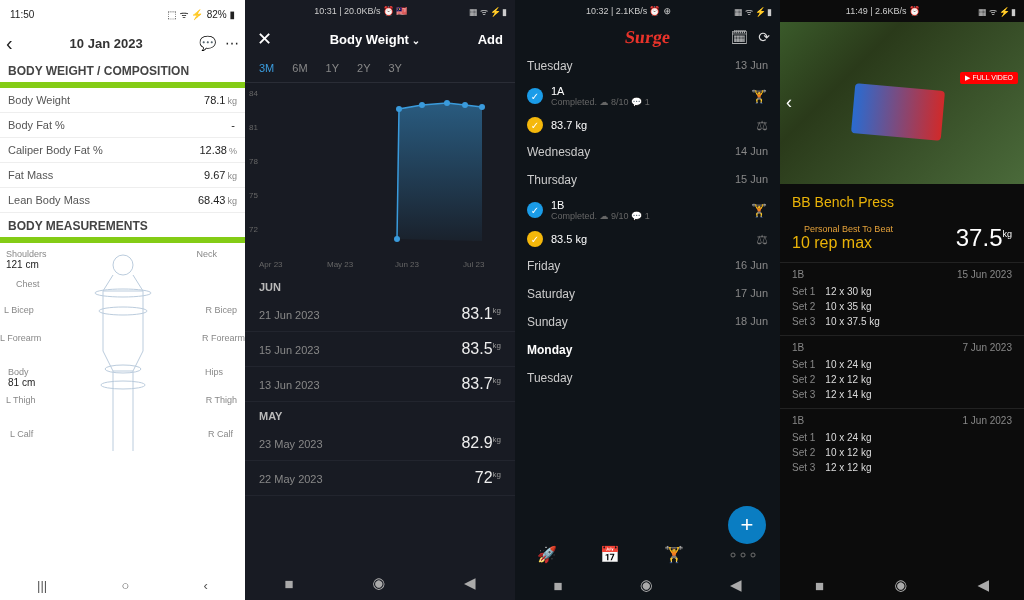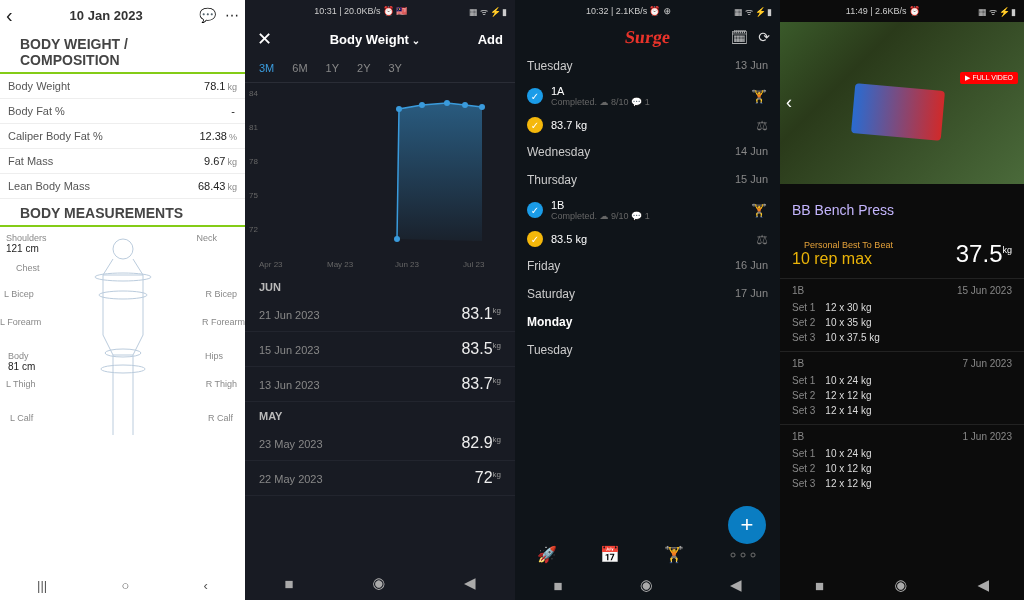--- a/index.html
+++ b/index.html
@@ -9,21 +9,21 @@
 .p2 { width:270px; background:#181b23; }
 .p3 { width:265px; background:#0f1419; }
 .p4 { width:244px; background:#0c0c0c; }
 
 
 .p1 .status { height:28px; display:flex; justify-content:space-between; align-items:center; padding:0 10px; font-size:10px; color:#222; }
 .p1 .hdr { height:30px; display:flex; align-items:center; padding:0 6px; gap:8px; }
 .p1 .hdr .back { font-size:20px; font-weight:300; }
 .p1 .hdr .title { flex:1; text-align:center; font-size:13px; font-weight:600; color:#333; }
 .p1 .hdr .chat,.p1 .hdr .dots { font-size:14px; }
-.p1 .section-h { font-size:14px; font-weight:700; padding:6px 20px 4px; color:#444; border-bottom:2px solid #84cc16; }
+.p1 .section-h { font-size:12px; font-weight:700; padding:6px 8px 4px; color:#444; border-bottom:6px solid #84cc16; }
 .p1 .row { display:flex; justify-content:space-between; padding:6px 8px; font-size:11px; border-bottom:1px solid #eee; }
 .p1 .row .lbl { color:#555; }
 .p1 .row .val { color:#222; font-weight:500; }
 .p1 .row .unit { font-size:9px; color:#888; margin-left:2px; }
 .p1 .body-diagram { padding:8px; position:relative; height:230px; }
 .p1 .bd-label { position:absolute; font-size:9px; color:#888; }
 .p1 .bd-val { font-size:10px; color:#222; display:block; }
 .p1 .body-svg { position:absolute; left:50%; top:8px; transform:translateX(-50%); }
 .p1 .nav { position:absolute; bottom:0; left:0; right:0; height:30px; display:flex; justify-content:space-around; align-items:center; color:#555; font-size:13px; }
 
@@ -65,36 +65,40 @@
 .p3 .btm-icons { position:absolute; bottom:32px; left:0; right:0; height:28px; display:flex; justify-content:space-around; align-items:center; color:#666; font-size:16px; }
 .p3 .btm-icons .active { color:#0a7dc2; }
 .p3 .nav { position:absolute; bottom:0; left:0; right:0; height:30px; display:flex; justify-content:space-around; align-items:center; color:#aaa; font-size:15px; }
 
 
 .p4 .status { height:22px; display:flex; justify-content:space-between; align-items:center; padding:0 8px; font-size:9px; color:#ccc; }
 .p4 .video { height:162px; background:linear-gradient(135deg,#3a5a2a 0%,#2a3a1a 30%,#4a6a3a 100%); position:relative; }
 .p4 .video .back { position:absolute; left:6px; top:70px; color:#fff; font-size:18px; }
 .p4 .video .badge { position:absolute; right:6px; top:50px; background:#ff0000; color:#fff; font-size:7px; padding:2px 5px; border-radius:2px; }
 .p4 .video::after { content:""; position:absolute; left:30%; top:40%; width:90px; height:50px; background:linear-gradient(90deg,#2a6bd0,#d02a2a); border-radius:4px; transform:rotate(5deg); }
-.p4 .ex-title { padding:18px 12px; font-size:14px; color:#c4b5fd; }
+.p4 .ex-title { padding:10px 12px; font-size:14px; color:#eab308; }
 .p4 .pb-row { display:flex; justify-content:space-between; align-items:flex-end; padding:4px 12px 10px; }
 .p4 .pb-row .lbls .pb { font-size:9px; color:#e5a23a;padding-left:12px; }
 .p4 .pb-row .lbls .rep { font-size:16px; color:#eab308; }
 .p4 .pb-row .big { font-size:24px; color:#fff; }
 .p4 .pb-row .big sup { font-size:9px; }
 .p4 .session { padding:6px 12px; border-top:1px solid #222; }
 .p4 .session .sh { display:flex; justify-content:space-between; font-size:10px; color:#888; margin-bottom:4px; }
 .p4 .session .set { display:flex; gap:10px; font-size:10px; color:#888; padding:2px 0; }
 .p4 .session .set .sv { color:#ddd; }
 .p4 .nav { position:absolute; bottom:0; left:0; right:0; height:30px; display:flex; justify-content:space-around; align-items:center; color:#aaa; font-size:15px; }
 </style>
 </head>
 <body>
 
 <div class="panel p1">
+  <div class="status">
+    <span>11:50</span>
+    <span>⬚ ᯤ ⚡ 82% ▮</span>
+  </div>
   <div class="hdr">
     <span class="back">‹</span>
     <span class="title">10 Jan 2023</span>
     <span class="chat">💬</span>
     <span class="dots">⋯</span>
   </div>
   <div class="section-h">BODY WEIGHT / COMPOSITION</div>
   <div id="p1rows">
       <div class="row">
         <span class="lbl">Body Weight</span>
@@ -282,20 +286,24 @@
       </div>
       <div class="day-row">
         <span class="">Friday</span>
         <span class="dt">16 Jun</span>
       </div>
       <div class="day-row">
         <span class="">Saturday</span>
         <span class="dt">17 Jun</span>
       </div>
       <div class="day-row">
+        <span class="">Sunday</span>
+        <span class="dt">18 Jun</span>
+      </div>
+      <div class="day-row">
         <span class="bold">Monday</span>
         <span class="dt"></span>
       </div>
       <div class="day-row">
         <span class="">Tuesday</span>
         <span class="dt"></span>
       </div>
     </div>
   <div class="fab">+</div>
   <div class="btm-icons">

